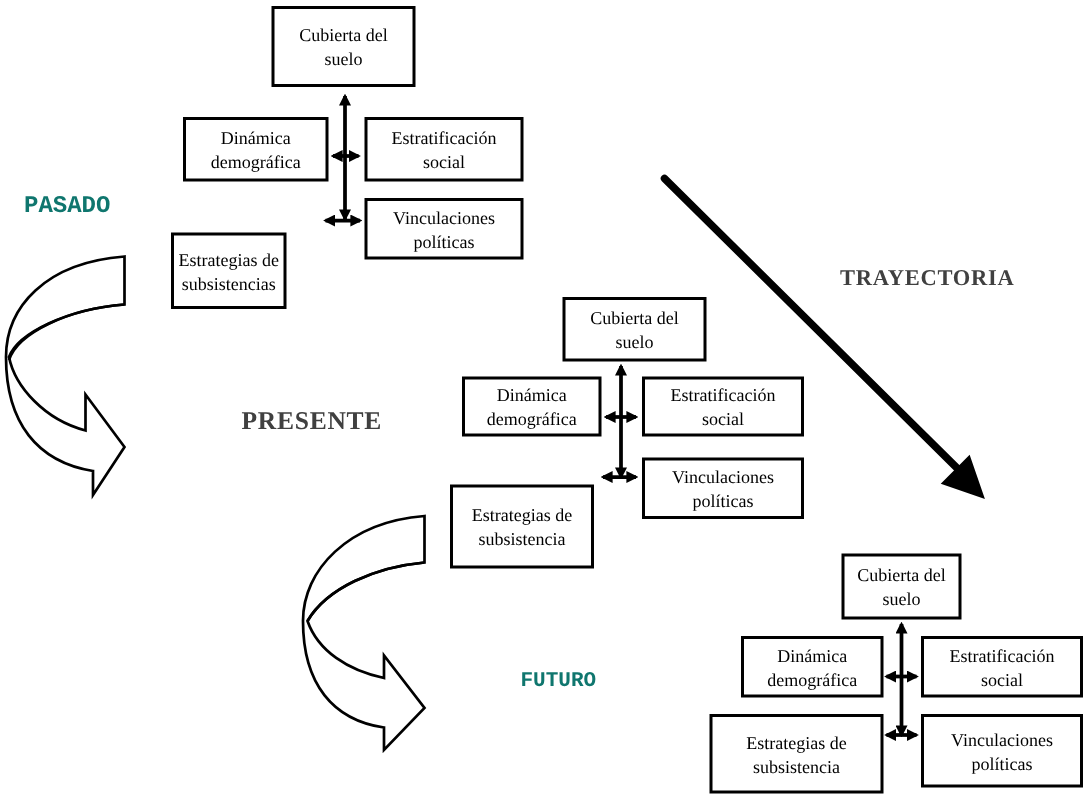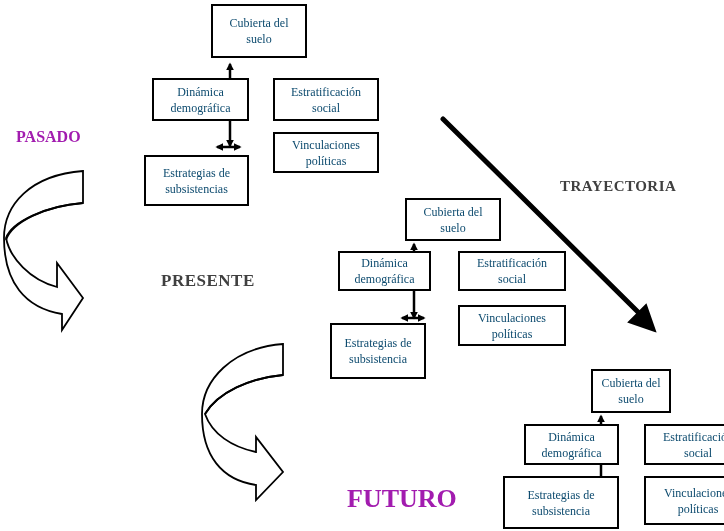--- a/index.html
+++ b/index.html
@@ -20,30 +20,29 @@
     box-sizing: border-box;
     border: 2px solid #000;
     background: #fff;
     display: flex;
     align-items: center;
     justify-content: center;
     text-align: center;
     font-family: "Liberation Serif", serif;
     font-size: 12px;
     line-height: 16px;
-    color: #0c4a6e;
+    color: #000000;
     padding: 0 3px;
-    margin-left: 30px;
   }
   .box span { display: block; }
   .label-sans {
     position: absolute;
-    font-family: Liberation Serif, serif;
+    font-family: Liberation Mono, monospace;
     font-weight: bold;
-    color: #a21caf;
+    color: #0f766e;
     white-space: nowrap;
   }
   .label-serif {
     position: absolute;
     font-family: "Liberation Serif", serif;
     font-weight: bold;
     color: #404040;
     white-space: nowrap;
     letter-spacing: 0.5px;
   }
@@ -85,36 +84,36 @@
     <path d="M283,375 C250,378 218,392 205,414" fill="none" stroke="#000" stroke-width="1.8"></path>
 
     <g>
       <line x1="443" y1="119" x2="640" y2="314" stroke="#000" stroke-width="5" stroke-linecap="round"></line>
       <polygon points="655,331 629,322 646,305" fill="#000" stroke="#000" stroke-width="2"></polygon>
     </g>
   </svg>
 
   <div class="label-sans" style="left:16px; top:128px; font-size:16px;">PASADO</div>
   <div class="label-serif" style="left:161px; top:271px; font-size:17px;">PRESENTE</div>
-  <div class="label-sans" style="left:347px; top:484px; font-size:26px;">FUTURO</div>
+  <div class="label-sans" style="left:347px; top:446px; font-size:14px;">FUTURO</div>
   <div class="label-serif" style="left:560px; top:178px; font-size:15px;">TRAYECTORIA</div>
 
   <div class="box" style="left:181px; top:4px; width:96px; height:54px;">
     <span>Cubierta del suelo</span>
   </div>
   <div class="box" style="left:122px; top:78px; width:97px; height:43px;">
     <span>Dinámica demográfica</span>
   </div>
   <div class="box" style="left:243px; top:78px; width:106px; height:43px;">
     <span>Estratificación social</span>
   </div>
   <div class="box" style="left:243px; top:132px; width:106px; height:41px;">
     <span>Vinculaciones políticas</span>
   </div>
-  <div class="box" style="left:114px; top:155px; width:105px; height:51px;">
+  <div class="box" style="left:114px; top:155px; width:77px; height:51px;">
     <span>Estrategias de subsistencias</span>
   </div>
 
   <div class="box" style="left:375px; top:198px; width:96px; height:43px;">
     <span>Cubierta del suelo</span>
   </div>
   <div class="box" style="left:308px; top:251px; width:93px; height:40px;">
     <span>Dinámica demográfica</span>
   </div>
   <div class="box" style="left:428px; top:251px; width:108px; height:40px;">

